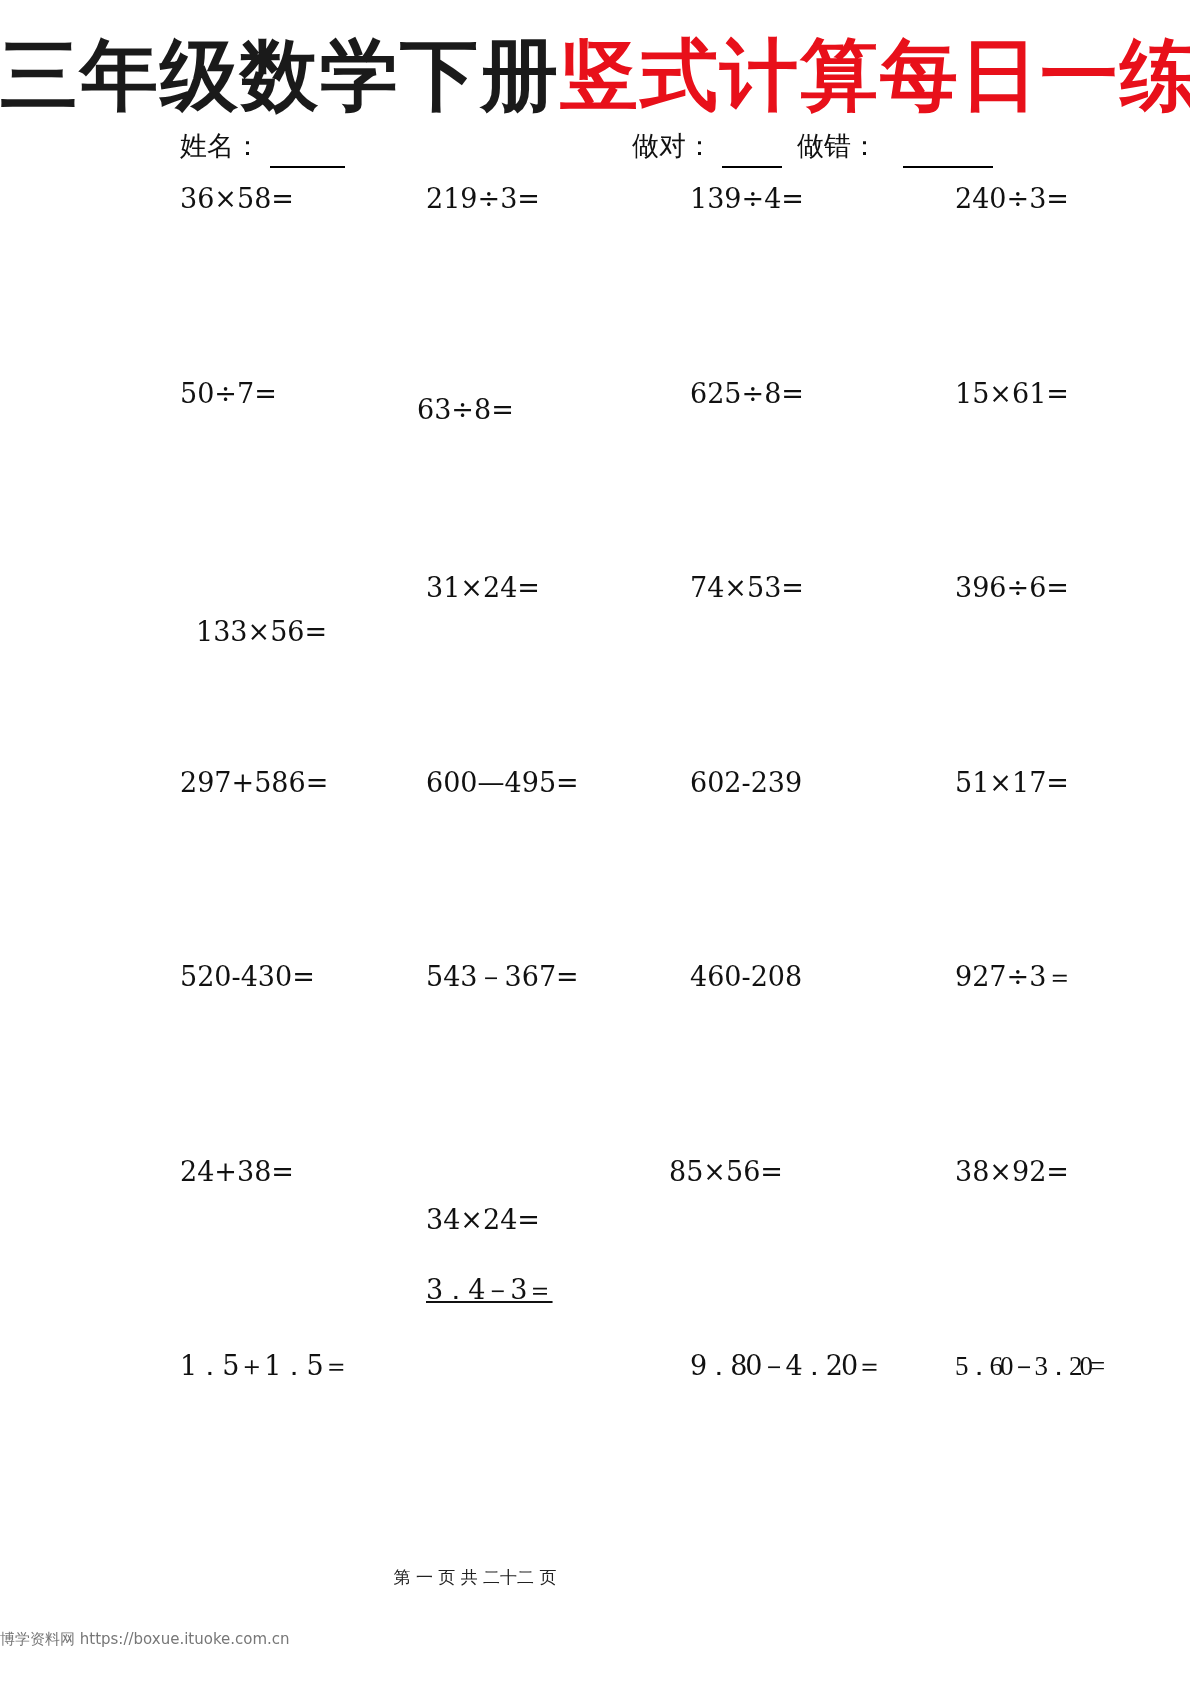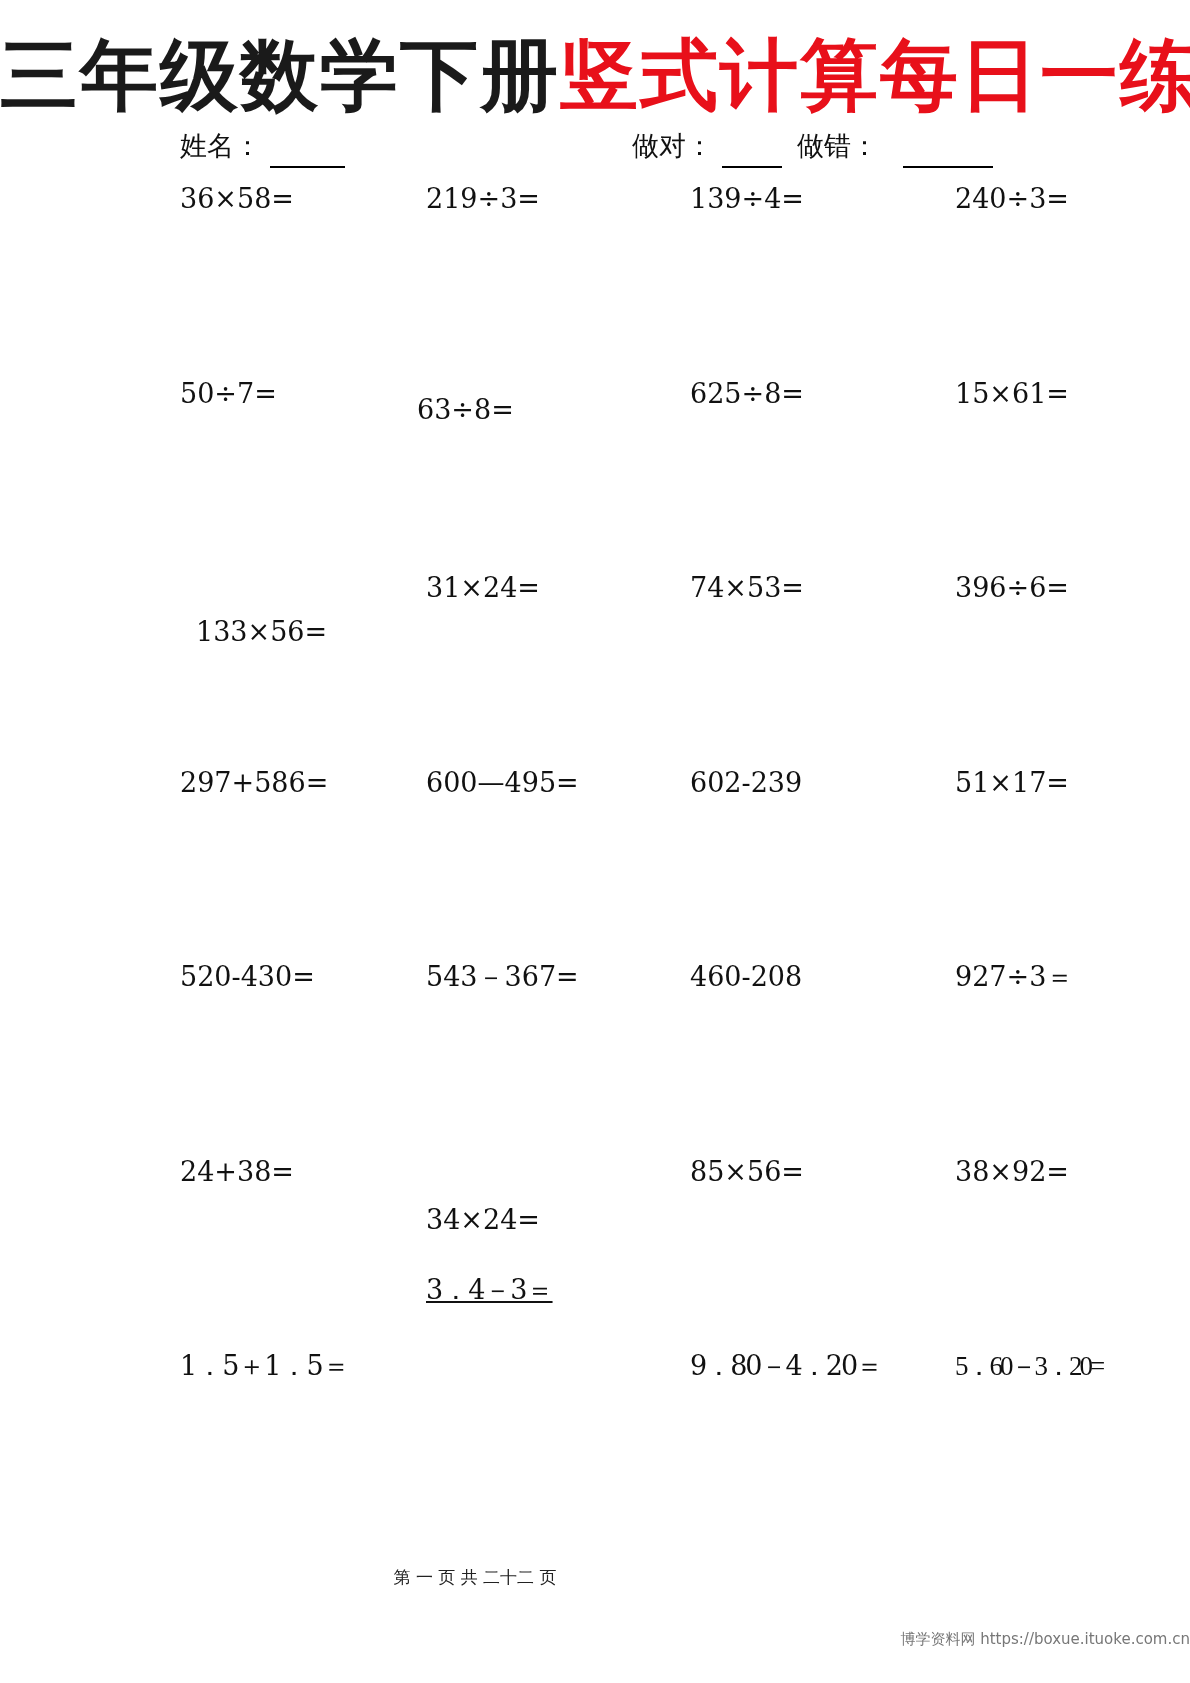--- a/index.html
+++ b/index.html
@@ -8,21 +8,21 @@
   .title { position: absolute; top: 30px; left: 0; width: 1190px; text-align: left;
            font-family: "DejaVu Sans", "Liberation Sans", sans-serif; font-weight: bold;
            font-size: 78px; line-height: 90px; letter-spacing: 2px; white-space: nowrap; }
   .title .black { color: #1a1a1a; }
   .title .red { color: #e8101a; }
   .info { position: absolute; top: 128px; font-size: 27px; line-height: 36px; color: #111; }
   .blank { position: absolute; height: 2px; background: #000; }
   .problem { position: absolute; font-size: 27px; line-height: 36px; white-space: nowrap; color: #111; }
   .footer { position: absolute; top: 1566px; left: 0; width: 950px; text-align: center;
             font-size: 17px; color: #222; }
-  .watermark { position: absolute; top: 1630px; left: 0; width: 1190px; text-align: right;
+  .watermark { position: absolute; top: 1630px; left: 0; width: 1190px; text-align: left;
                font-family: "DejaVu Sans", "Liberation Sans", sans-serif; font-size: 15px; color: #777; }
 </style>
 </head>
 <body>
 
 <div class="title">
   <span class="black">三年级数学下册</span><span class="red">竖式计算每日一练</span>
 </div>
 
 <div class="info" style="left:180px;">姓名：</div>
@@ -54,21 +54,21 @@
 <div class="problem" style="left:690px; top:765px;">602-239</div>
 <div class="problem" style="left:955px; top:765px;">51×17=</div>
 
 <div class="problem" style="left:180px; top:959px;">520-430=</div>
 <div class="problem" style="left:426px; top:959px;">543－367=</div>
 <div class="problem" style="left:690px; top:959px;">460-208</div>
 <div class="problem" style="left:955px; top:959px;">927÷3＝</div>
 
 <div class="problem" style="left:180px; top:1154px;">24+38=</div>
 <div class="problem" style="left:426px; top:1154px;margin-top:48px;">34×24=</div>
-<div class="problem" style="left:690px; top:1154px;">85×56=</div>
+<div class="problem" style="left:669px; top:1154px;">85×56=</div>
 <div class="problem" style="left:955px; top:1154px;">38×92=</div>
 
 <div class="problem" style="left:180px; top:1348px; letter-spacing:-1px;">1．5＋1．5＝</div>
 <div class="problem" style="left:426px; top:1272px; letter-spacing:-1px;text-decoration:underline;">3．4－3＝</div>
 <div class="problem" style="left:690px; top:1348px; letter-spacing:-2px;">9．80－4．20＝</div>
 <div class="problem" style="left:955px; top:1348px; letter-spacing:-3px;font-family:Liberation Serif, serif;">5．60－3．20=</div>
 
 <div class="footer">第 一 页 共 二十二 页</div>
 <div class="watermark">博学资料网 https://boxue.ituoke.com.cn</div>
 

